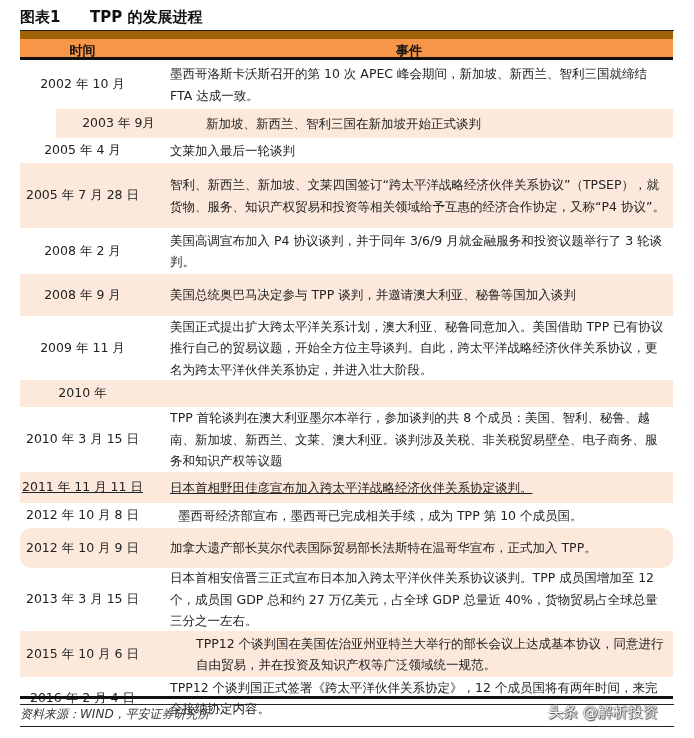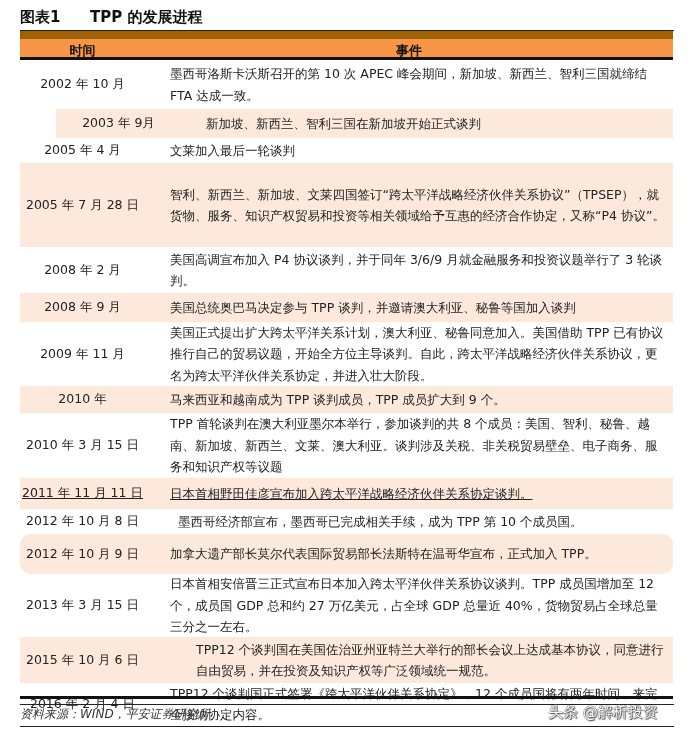--- a/index.html
+++ b/index.html
@@ -43,39 +43,38 @@
         <div class="c2">墨西哥洛斯卡沃斯召开的第 10 次 APEC 峰会期间，新加坡、新西兰、智利三国就缔结 FTA 达成一致。</div>
       </div>
       <div class="row alt" style="height: 29px; margin-left: 36px;">
         <div class="c1">2003 年 9月</div>
         <div class="c2">新加坡、新西兰、智利三国在新加坡开始正式谈判</div>
       </div>
       <div class="row" style="height: 25px;">
         <div class="c1">2005 年 4 月</div>
         <div class="c2">文莱加入最后一轮谈判</div>
       </div>
-      <div class="row alt" style="height: 84px; align-items: center;">
+      <div class="row alt" style="height: 65px; align-items: center;">
         <div class="c1">2005 年 7 月 28 日</div>
         <div class="c2">智利、新西兰、新加坡、文莱四国签订“跨太平洋战略经济伙伴关系协议”（TPSEP），就货物、服务、知识产权贸易和投资等相关领域给予互惠的经济合作协定，又称“P4 协议”。</div>
       </div>
       <div class="row" style="height: 46px;">
         <div class="c1">2008 年 2 月</div>
         <div class="c2">美国高调宣布加入 P4 协议谈判，并于同年 3/6/9 月就金融服务和投资议题举行了 3 轮谈判。</div>
       </div>
-      <div class="row alt" style="height: 29px; justify-content: center;">
+      <div class="row alt" style="height: 42px; justify-content: center;">
         <div class="c1">2008 年 9 月</div>
         <div class="c2">美国总统奥巴马决定参与 TPP 谈判，并邀请澳大利亚、秘鲁等国加入谈判</div>
       </div>
       <div class="row" style="height: 64px;">
         <div class="c1">2009 年 11 月</div>
         <div class="c2">美国正式提出扩大跨太平洋关系计划，澳大利亚、秘鲁同意加入。美国借助 TPP 已有协议推行自己的贸易议题，开始全方位主导谈判。自此，跨太平洋战略经济伙伴关系协议，更名为跨太平洋伙伴关系协定，并进入壮大阶段。</div>
       </div>
       <div class="row alt" style="height: 27px;">
         <div class="c1">2010 年</div>
-        <div class="c2">马来西亚和越南成为 TPP 谈判成员，TPP 成员扩大到 9 个。</div>
       </div>
       <div class="row" style="height: 65px;">
         <div class="c1">2010 年 3 月 15 日</div>
         <div class="c2">TPP 首轮谈判在澳大利亚墨尔本举行，参加谈判的共 8 个成员：美国、智利、秘鲁、越南、新加坡、新西兰、文莱、澳大利亚。谈判涉及关税、非关税贸易壁垒、电子商务、服务和知识产权等议题</div>
       </div>
       <div class="row alt" style="height: 31px; text-decoration: underline;">
         <div class="c1">2011 年 11 月 11 日</div>
         <div class="c2">日本首相野田佳彦宣布加入跨太平洋战略经济伙伴关系协定谈判。</div>
       </div>
       <div class="row" style="height: 25px; gap: 8px;">

